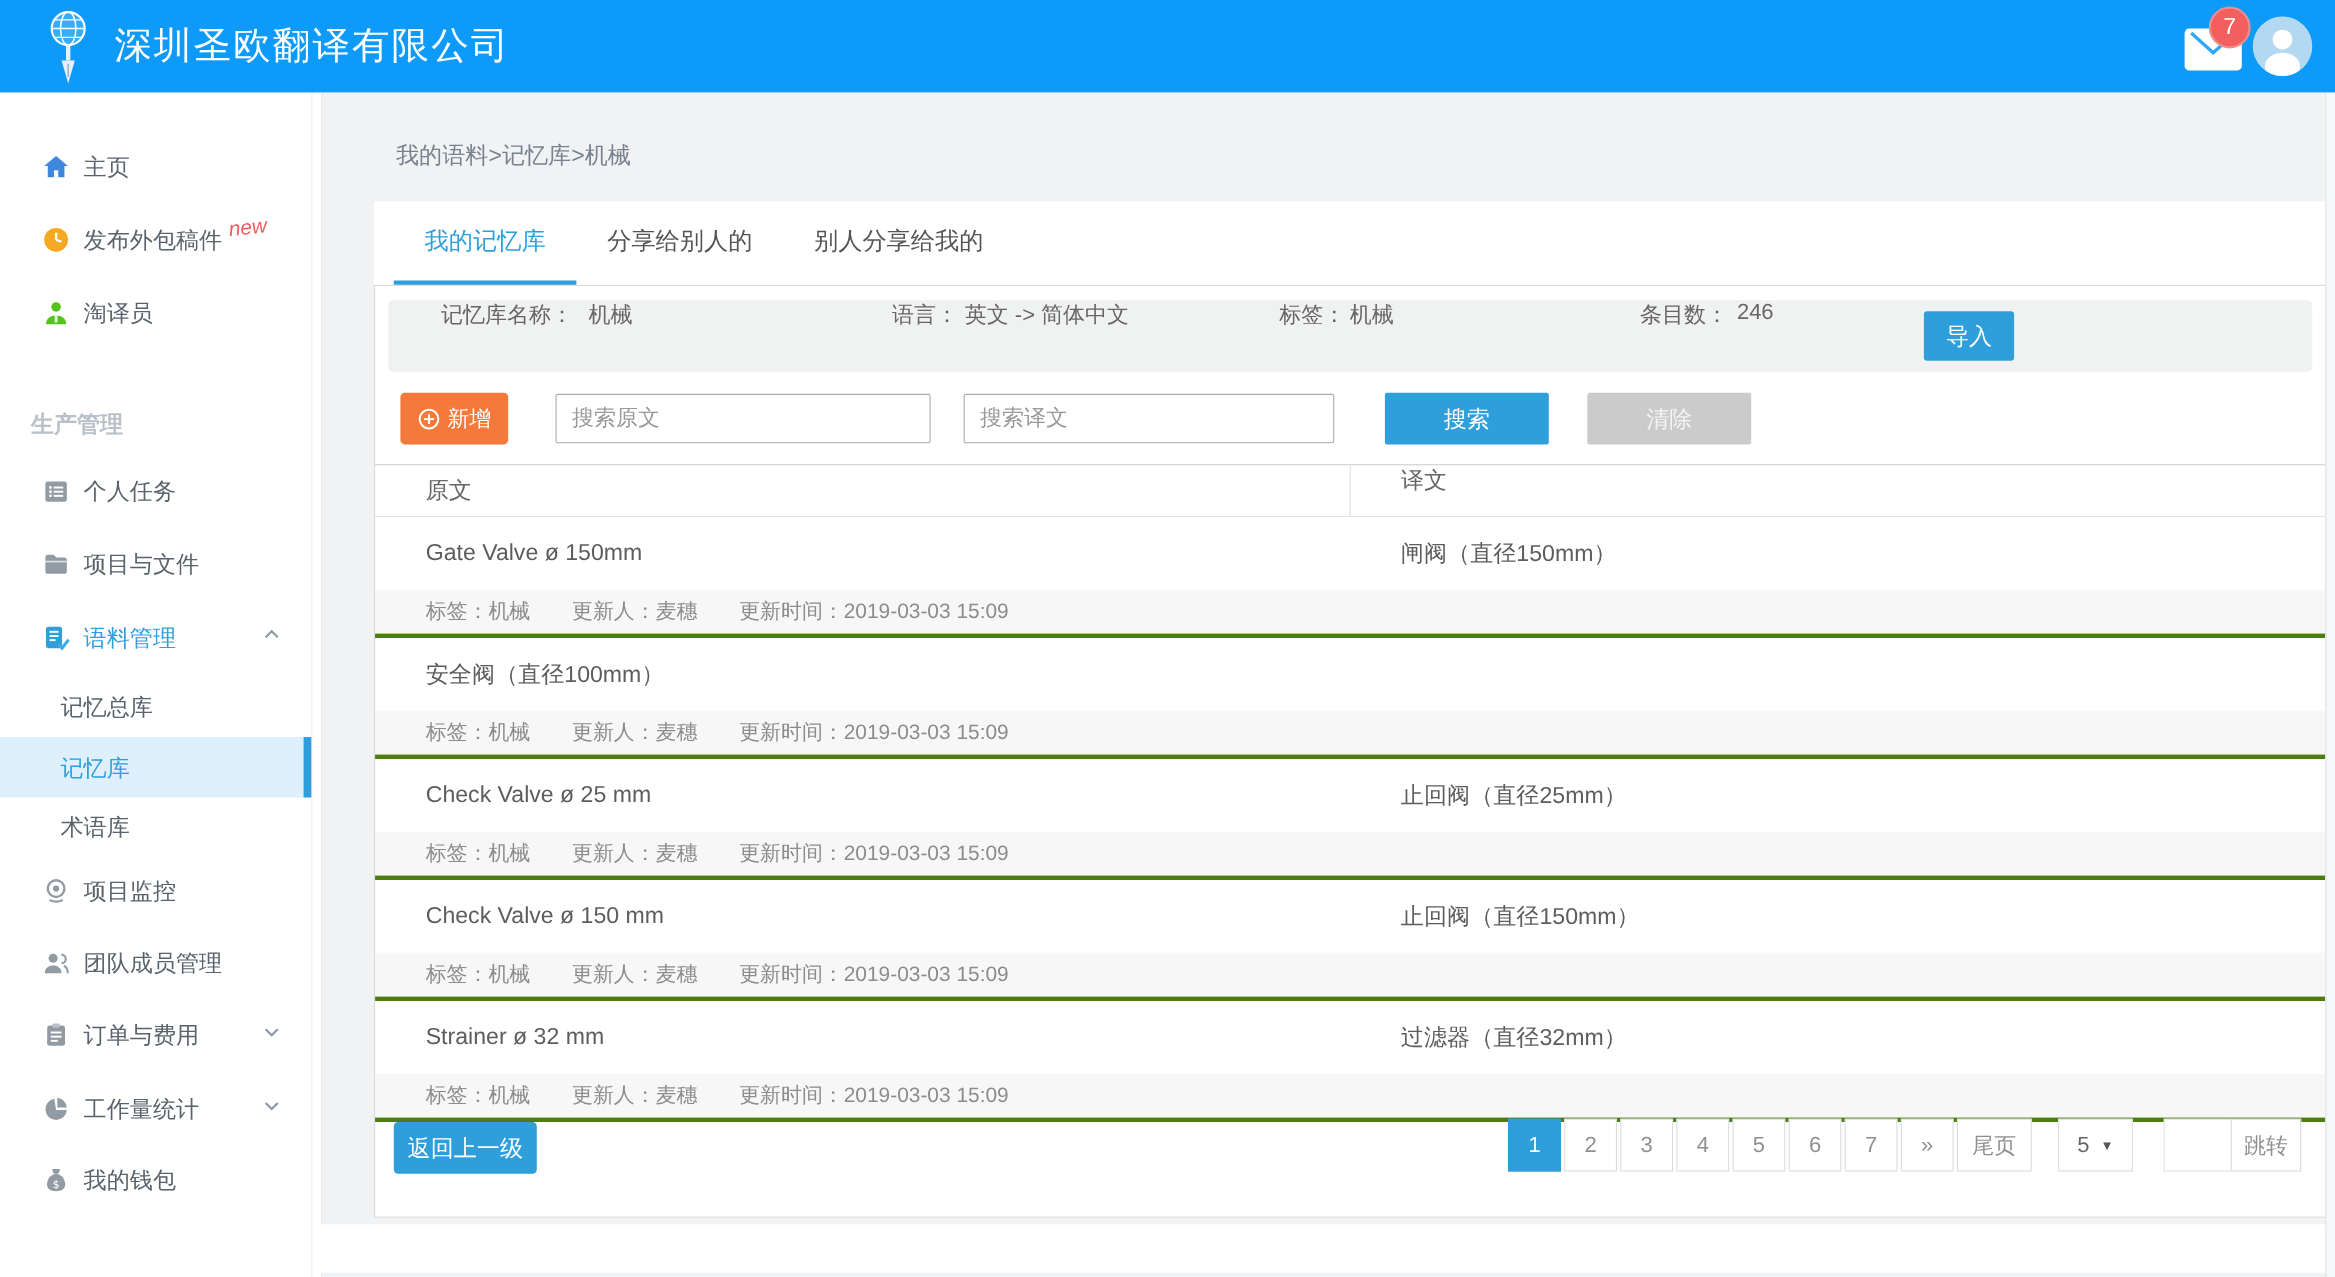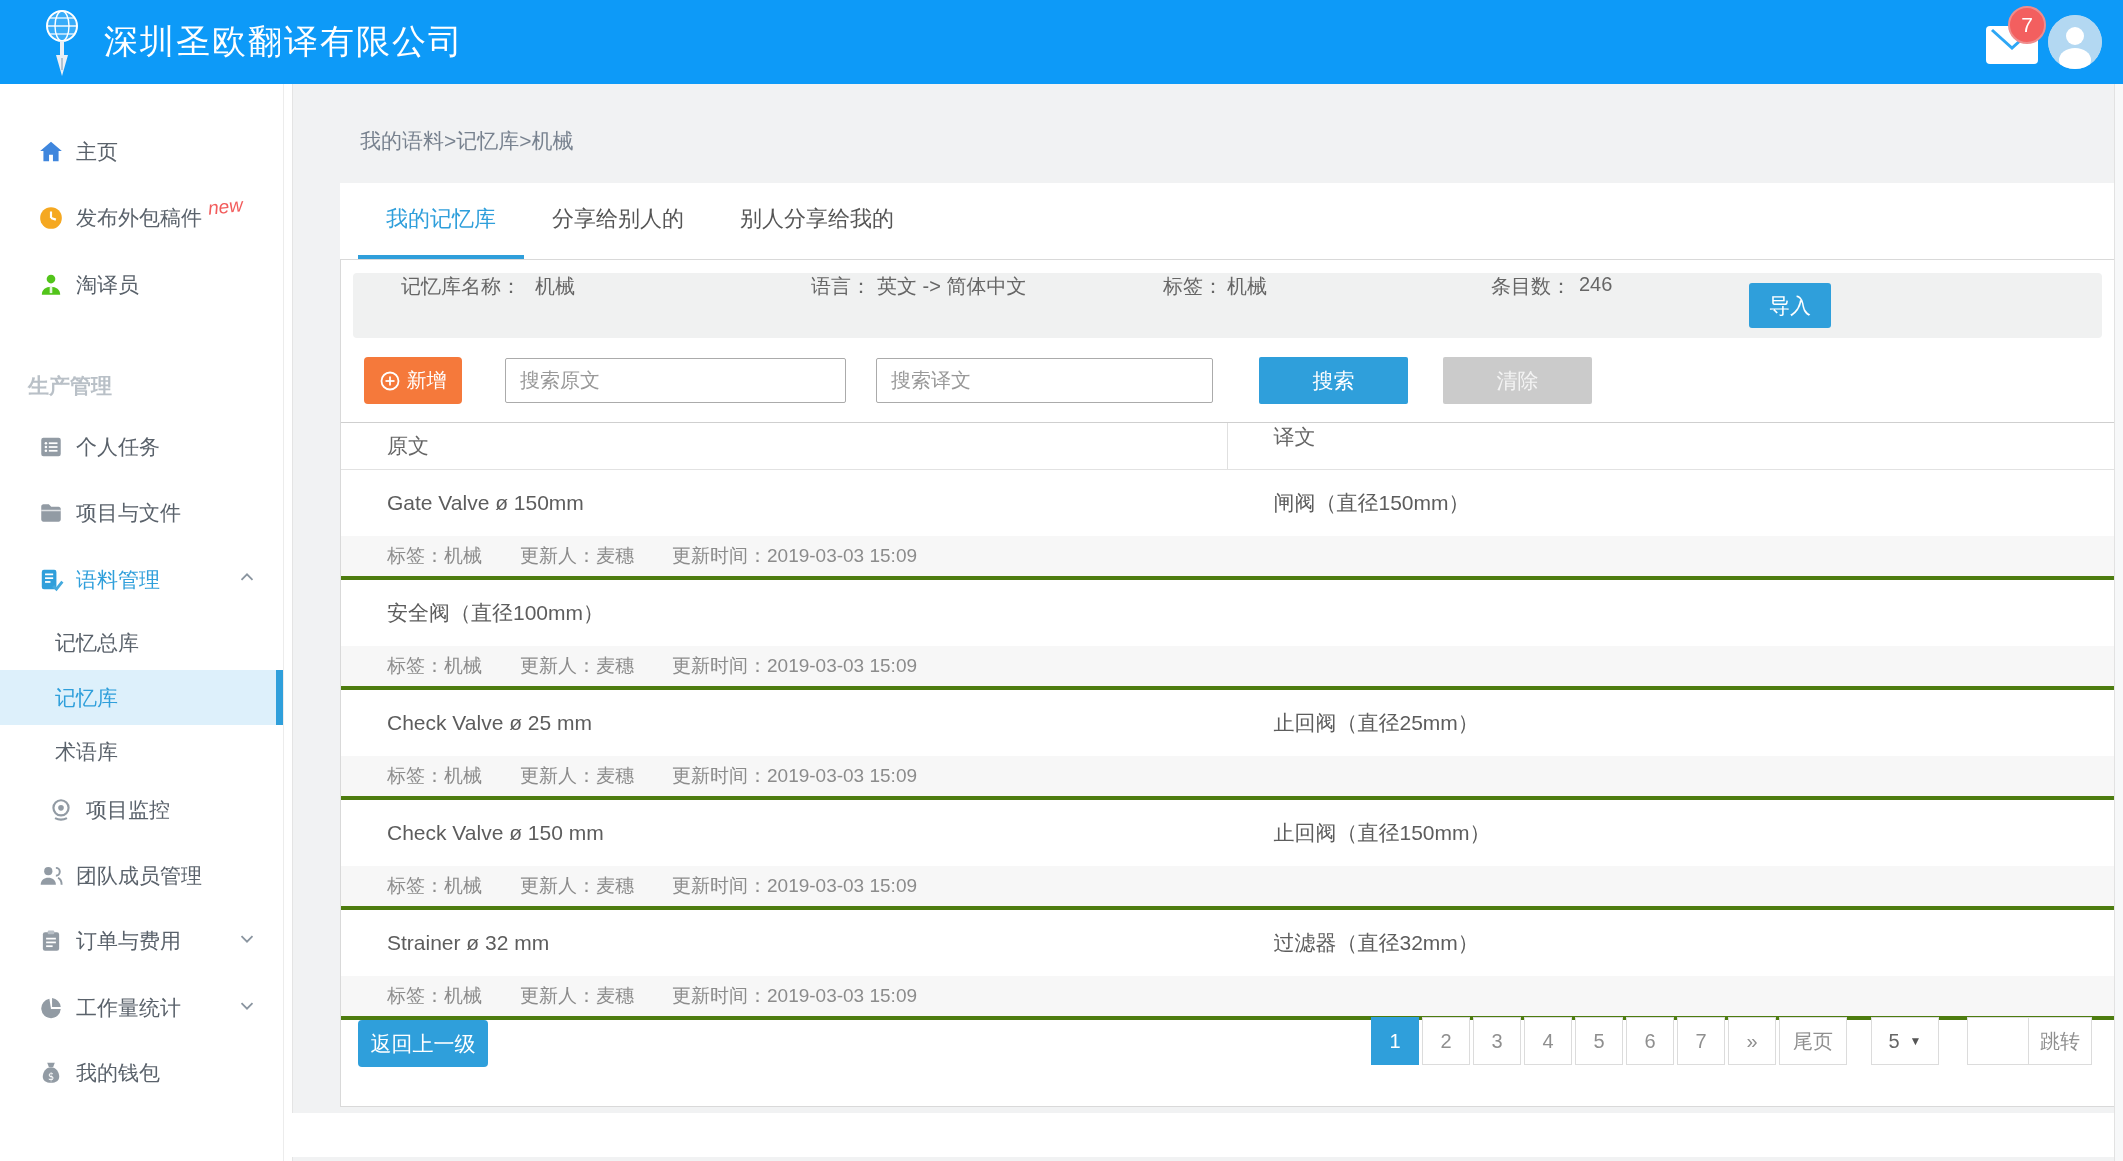--- a/index.html
+++ b/index.html
@@ -219,21 +219,21 @@
 
     <div class="nav-item nav-active" style="top:586px;height:55px;">
       <span class="lb-child">记忆库</span>
       <span class="bar"></span>
     </div>
 
     <div class="nav-item" style="top:642px;height:52px;">
       <span class="lb-child">术语库</span>
     </div>
 
-    <div class="nav-item" style="top:693px;margin-left:10px;">
+    <div class="nav-item" style="top:693px;">
       <span class="ic">
         <svg width="26" height="26" viewBox="0 0 24 24">
             <circle cx="12" cy="10" r="7" fill="none" stroke="#929ba4" stroke-width="2"></circle>
             <circle cx="12" cy="10" r="2.6" fill="#929ba4"></circle>
             <path d="M6.5 19.5c3.5 1.8 7.5 1.8 11 0" fill="none" stroke="#929ba4" stroke-width="2"></path>
           </svg>
       </span>
       <span class="lb">项目监控</span>
     </div>
 

